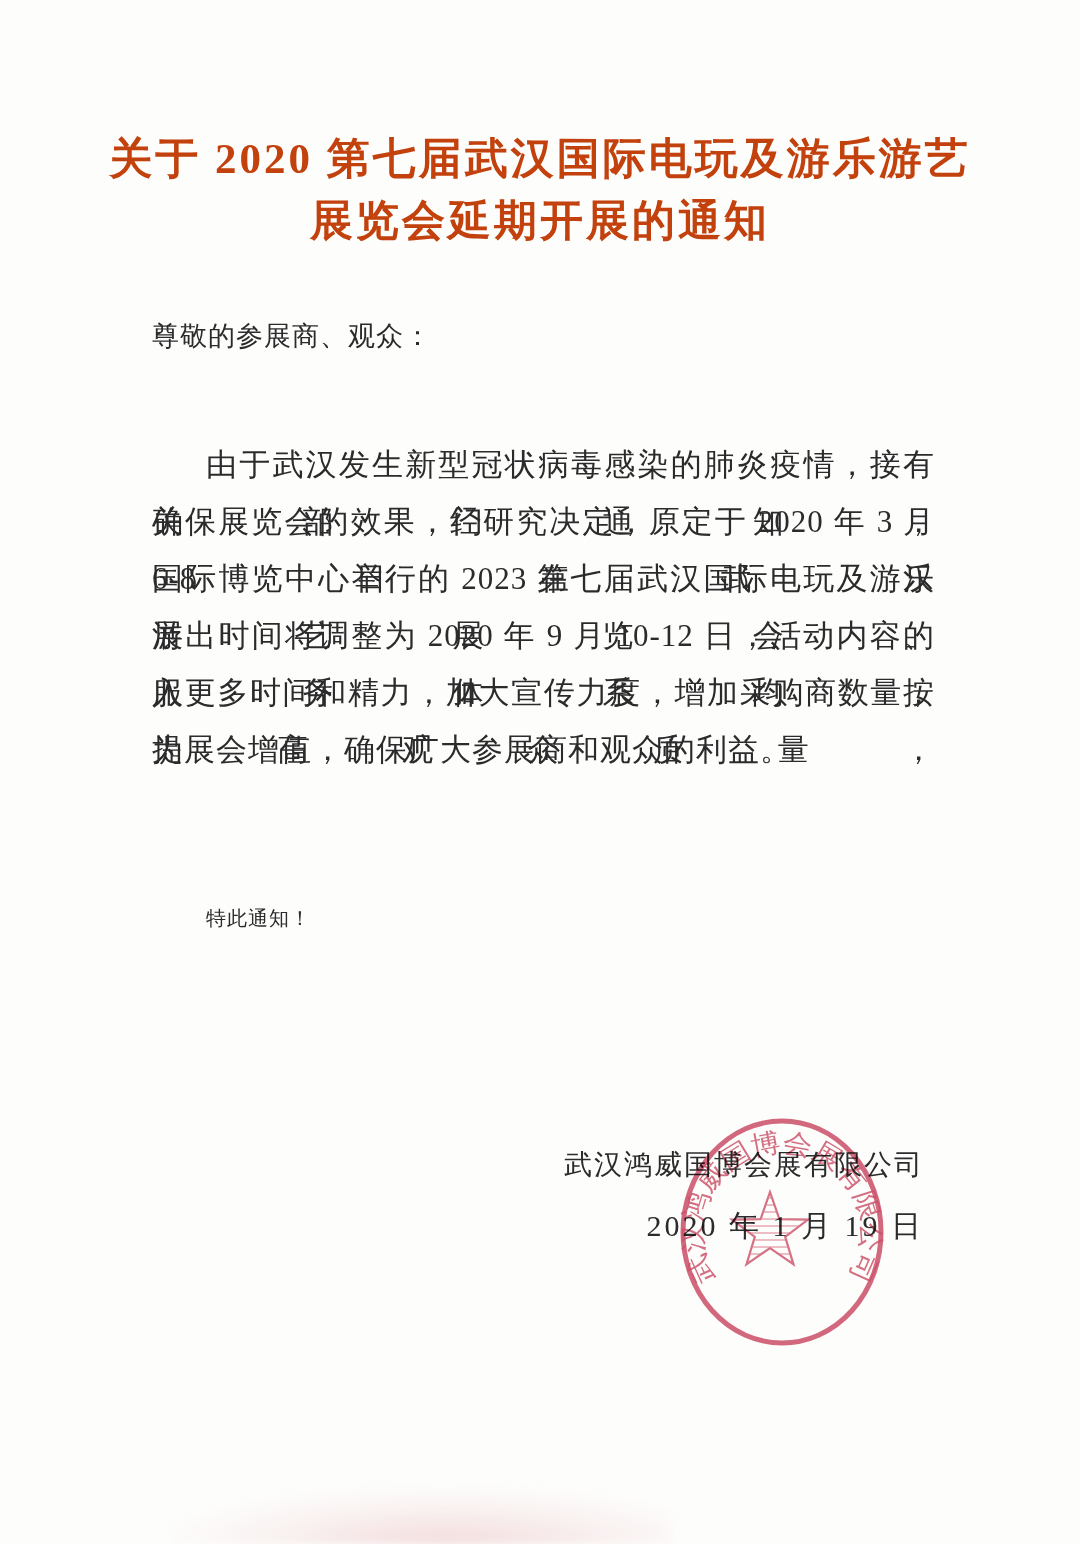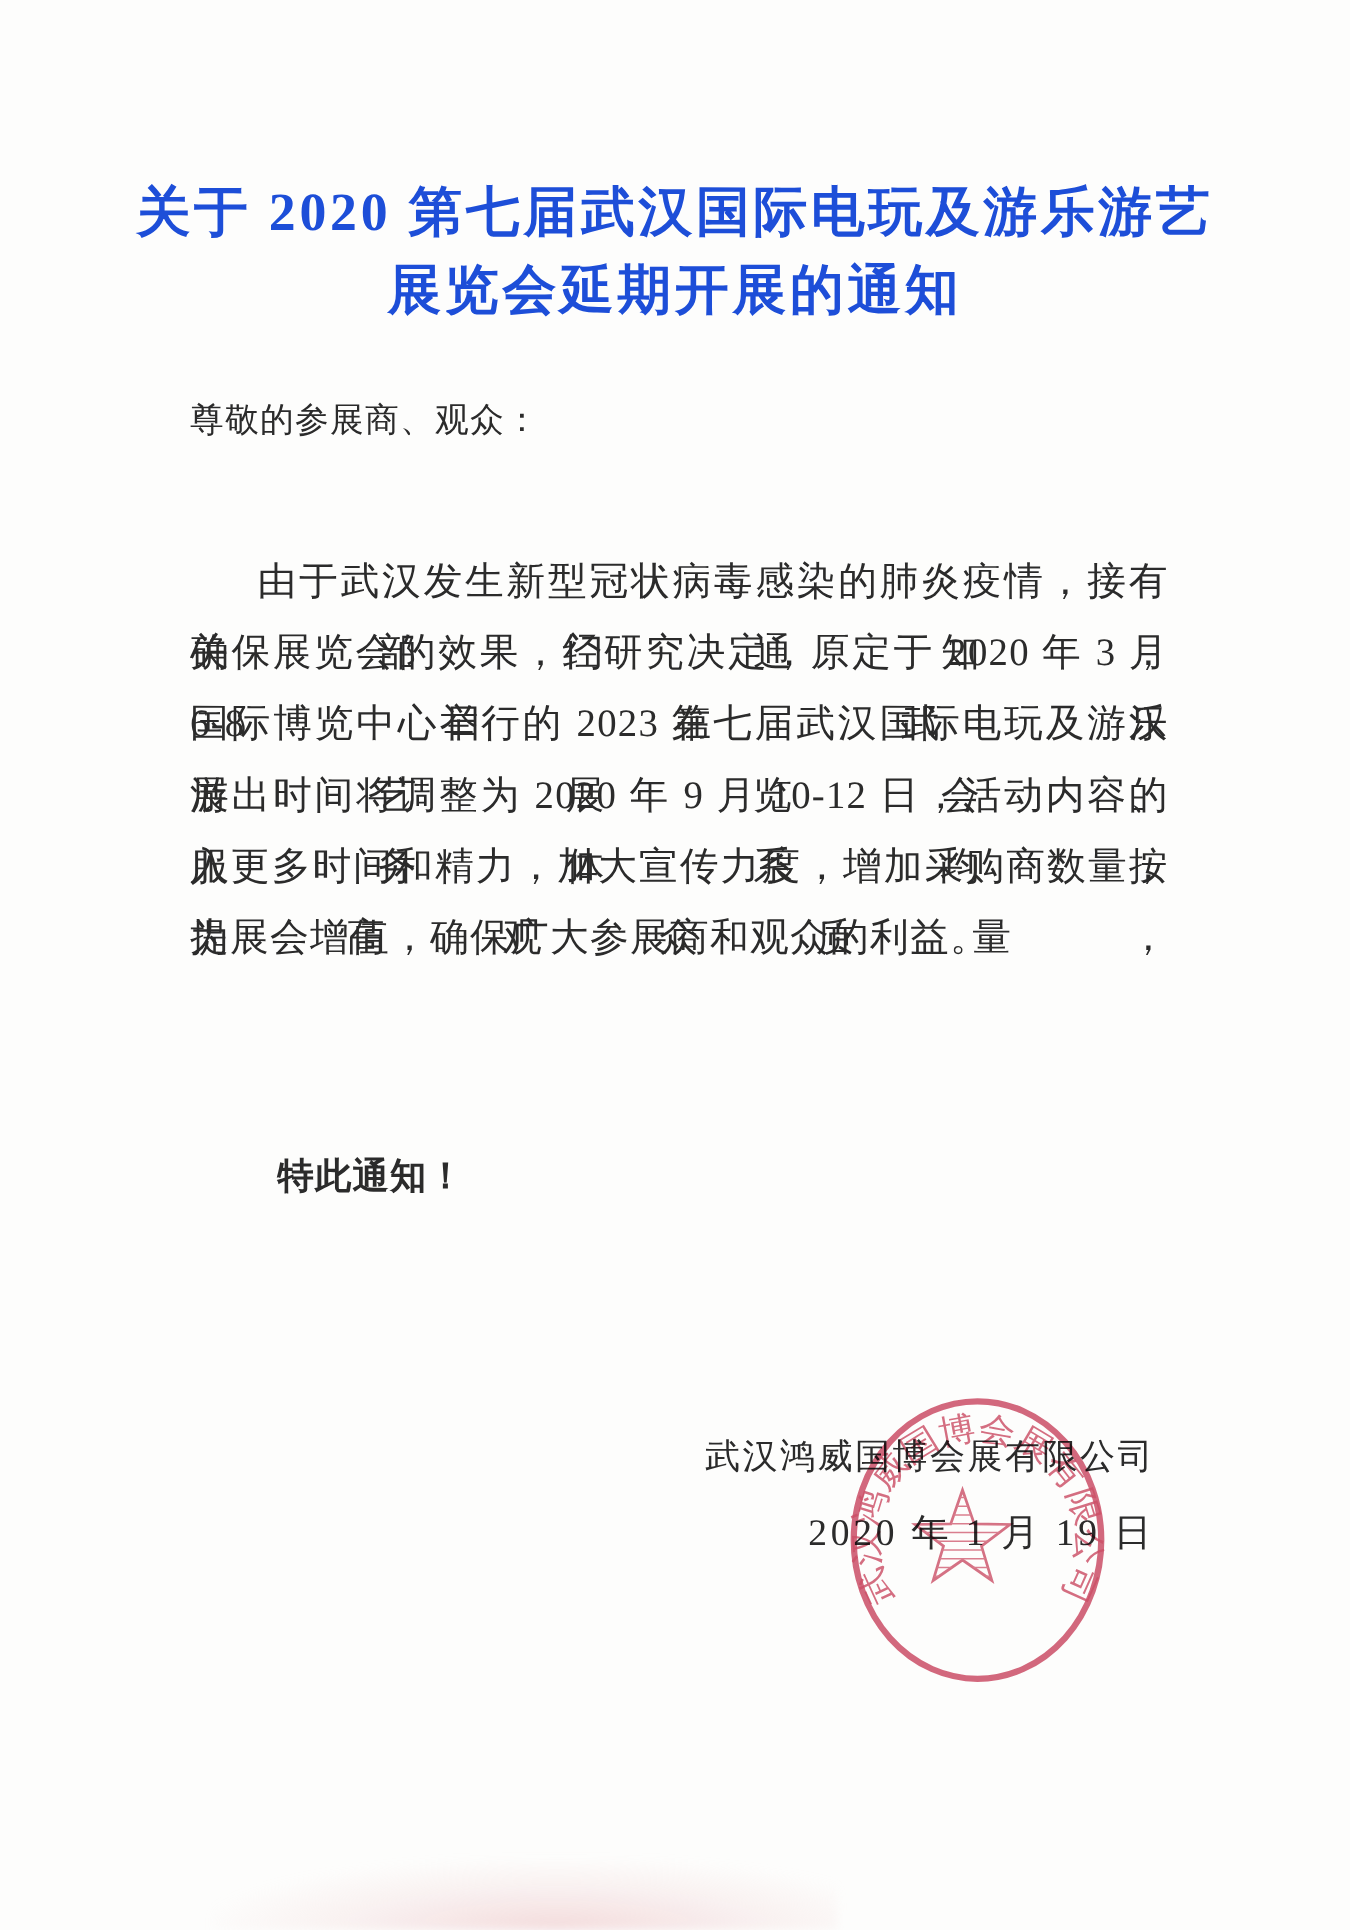--- a/index.html
+++ b/index.html
@@ -14,27 +14,27 @@
     background: #fdfdfc;
     overflow: hidden;
     font-family: "Liberation Serif", serif;
     color: #2b2b2b;
   }
   .title {
     position: absolute;
     top: 128px;
     left: 0;
     right: 0;
-    margin: 12px;
+    margin: 0;
     text-align: center;
     font-size: 43px;
     font-weight: 700;
     line-height: 62px;
     letter-spacing: 3px;
-    color: #1d4ed8;
+    color: #c2410c;
   }
   .title .tl { display: block; }
   .salutation {
     position: absolute;
     top: 318px;
     left: 152px;
     margin: 0;
     font-size: 27px;
     letter-spacing: 1px;
   }
@@ -55,25 +55,24 @@
     white-space: normal;
     text-align: justify;
     text-align-last: justify;
     text-justify: inter-character;
   }
   .indent { text-indent: 54px; }
   .closing {
     position: absolute;
     top: 905px;
     left: 152px;
-    margin: 16px;
-    font-size: 29px;
+    margin: 0;
+    font-size: 20px;
     letter-spacing: 1px;
     text-indent: 54px;
-    font-weight: bold;
   }
   .signature {
     position: absolute;
     top: 1146px;
     right: 156px;
     margin: 0;
     font-size: 28px;
     letter-spacing: 2px;
   }
   .dateline {

